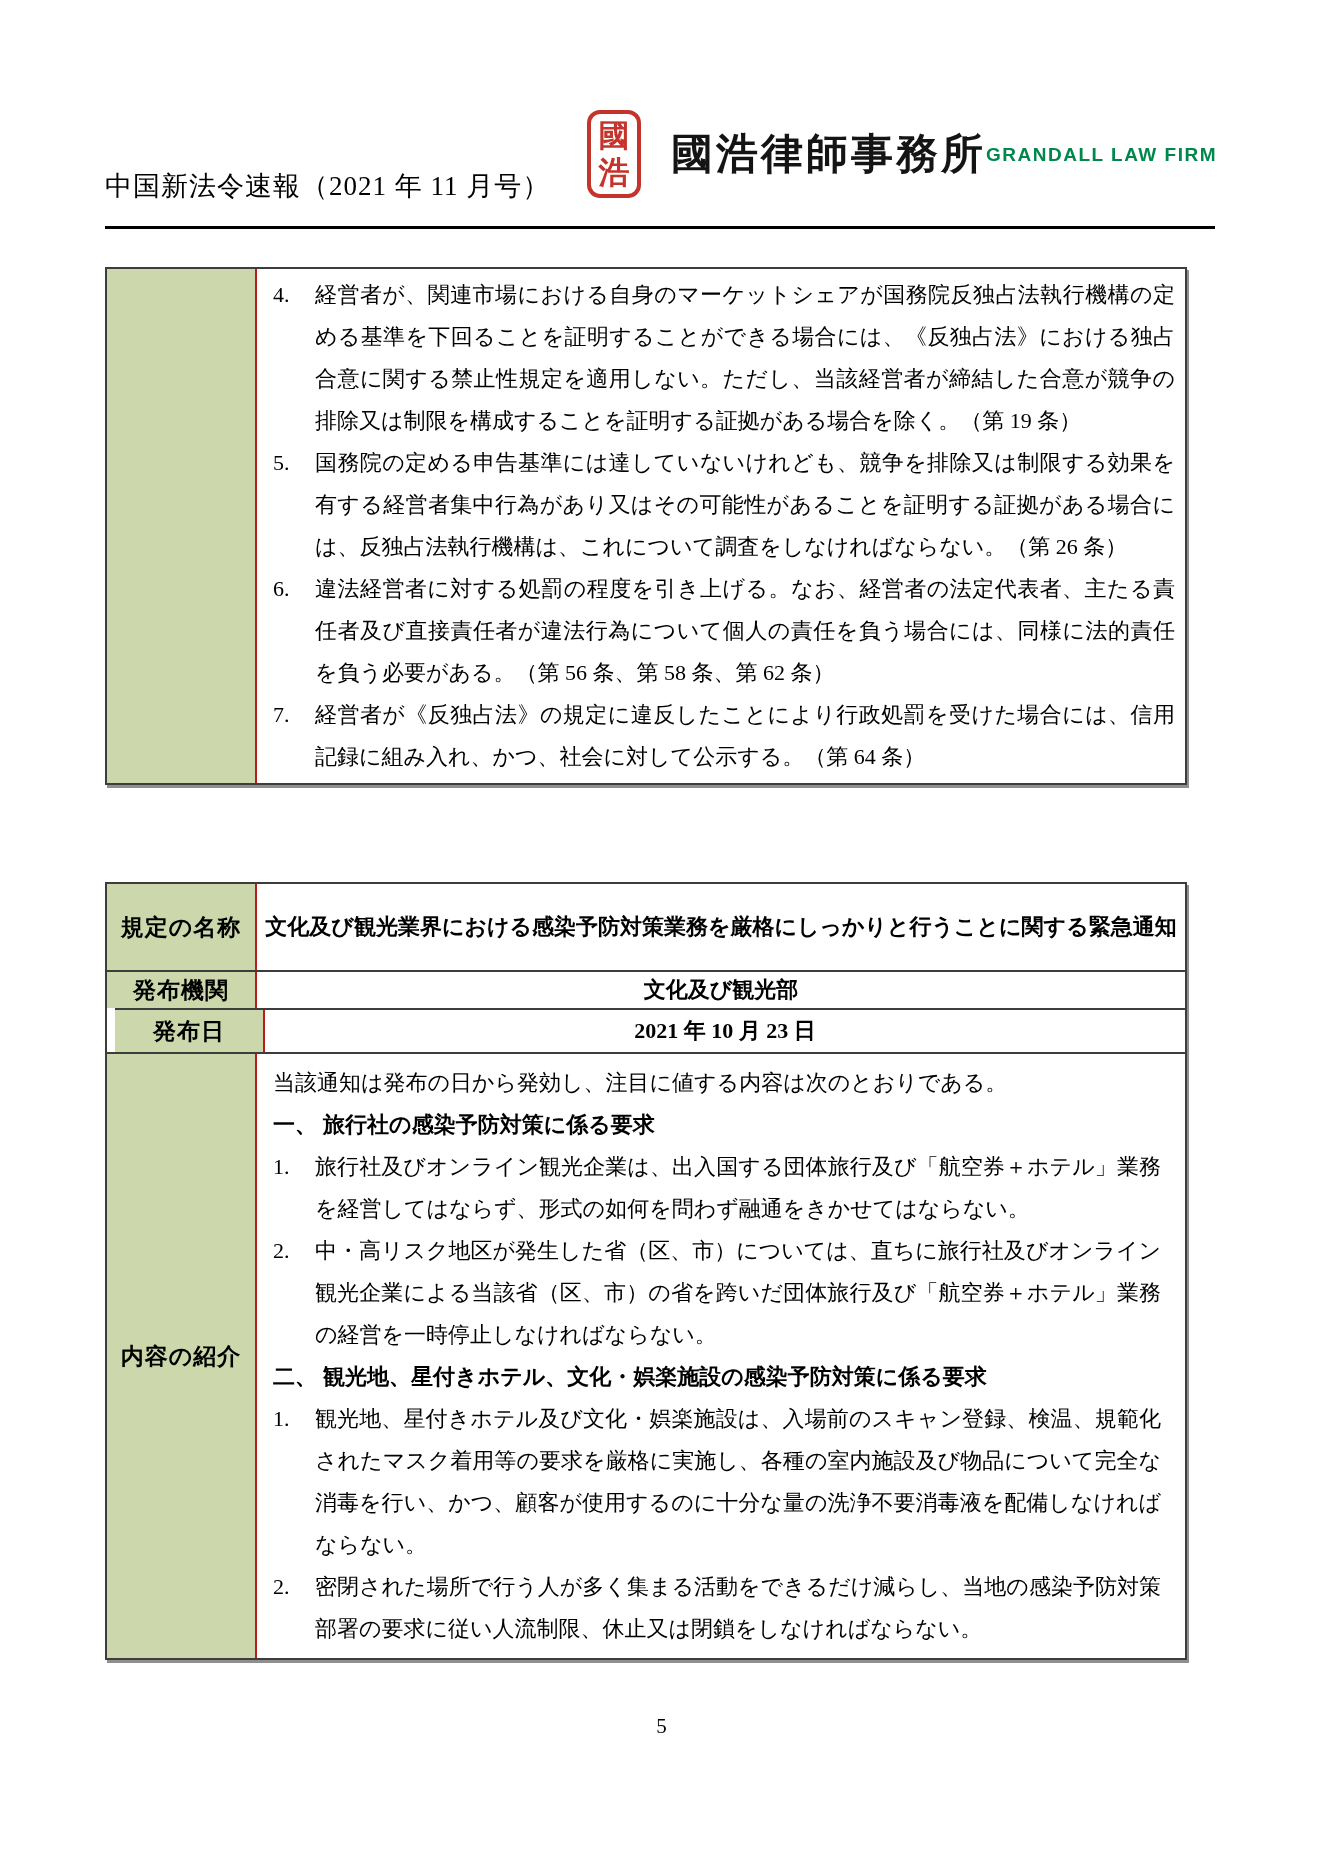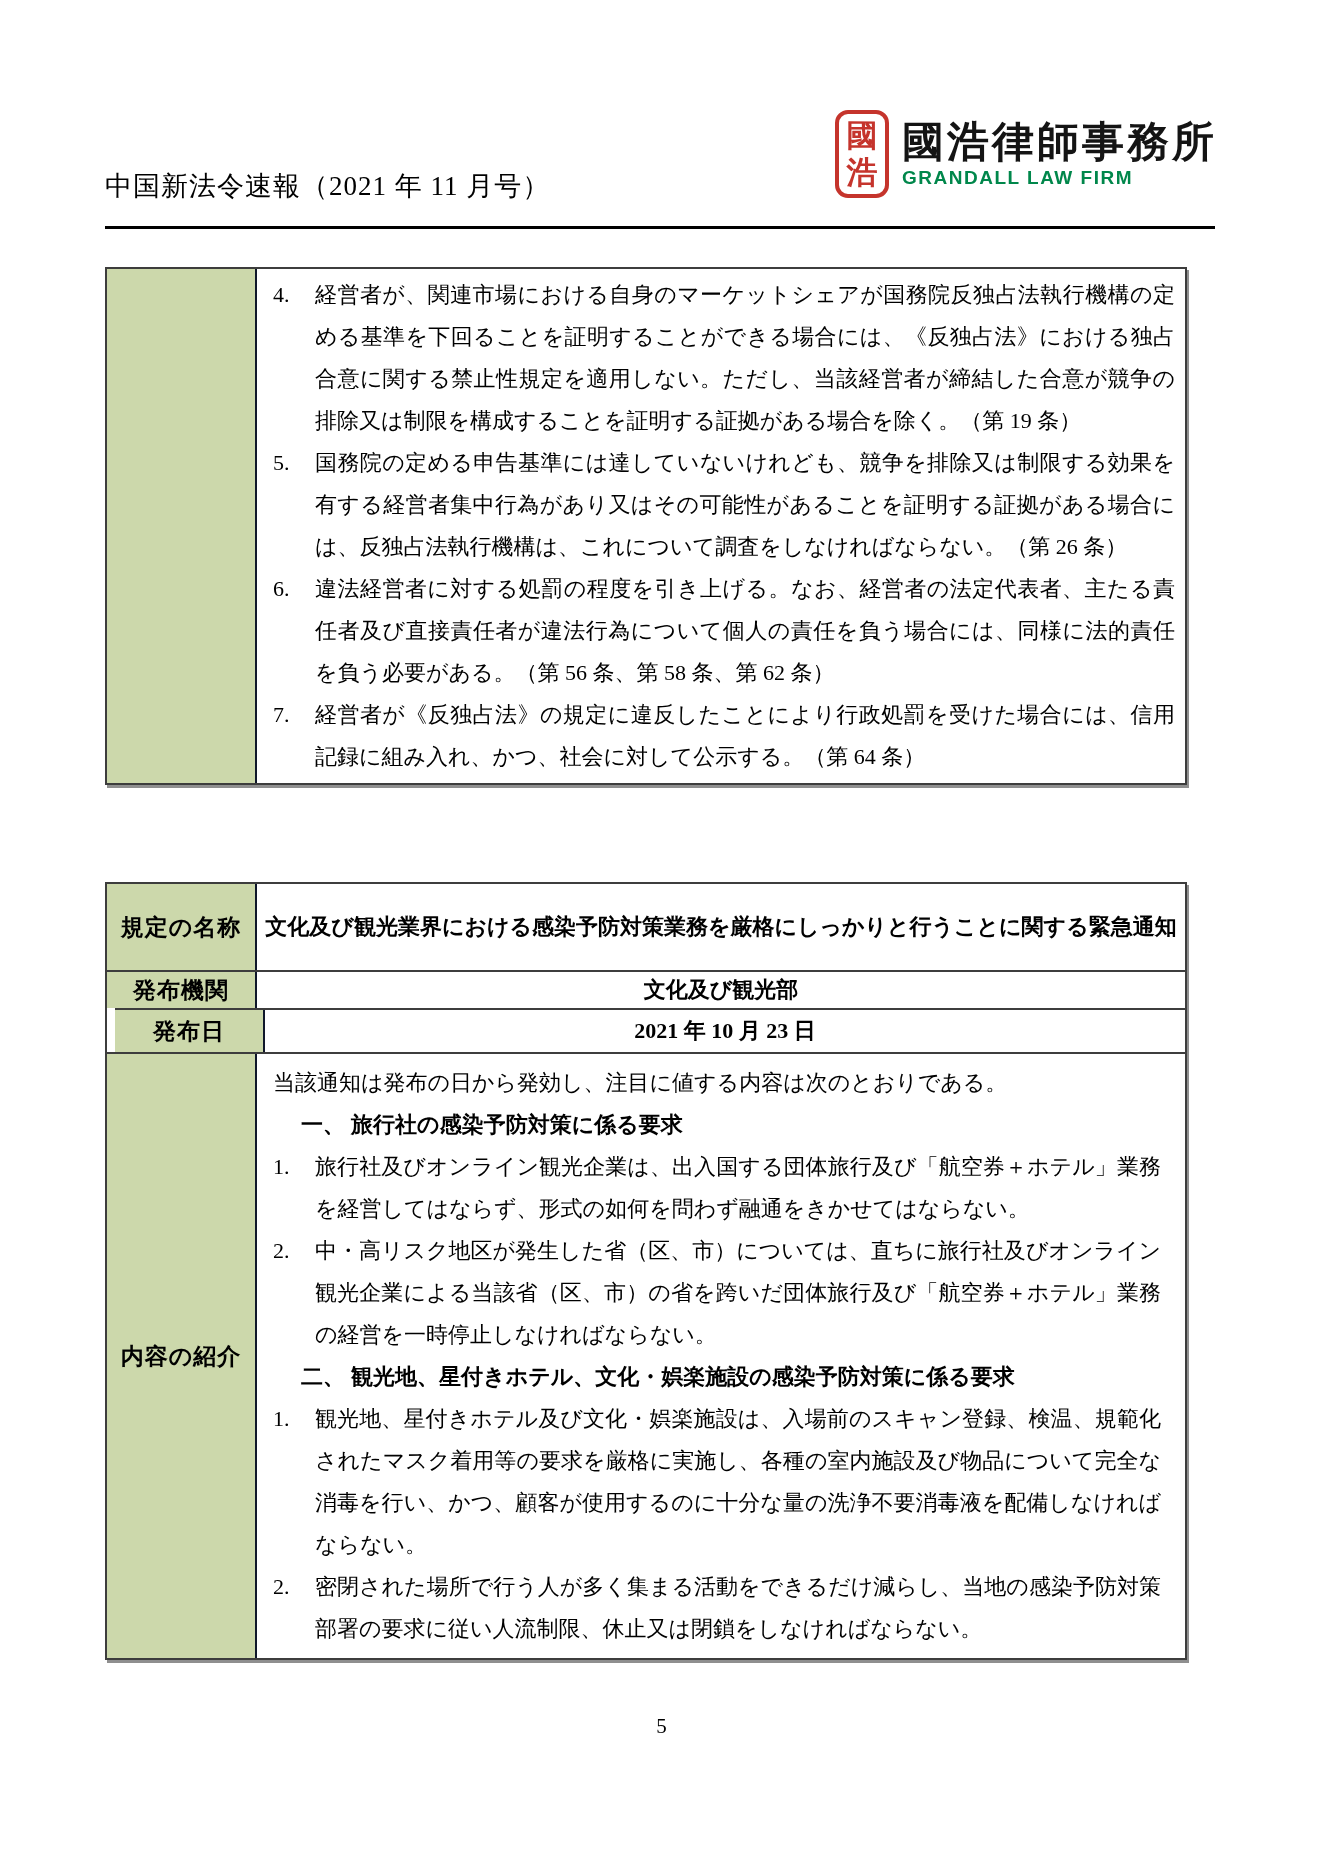--- a/index.html
+++ b/index.html
@@ -39,21 +39,21 @@
     color: #c5342c;
     display: flex;
     flex-direction: column;
     align-items: center;
     justify-content: center;
     font-weight: bold;
     font-size: 31px;
     line-height: 1.2;
     font-family: "Liberation Serif", serif;
   }
-  .logo-text { display: flex; flex-direction: column; align-items: flex-start; }
+  .logo-text { display: flex; flex-direction: row; align-items: center; margin-left: 17px; }
   .logo-cjk {
     font-size: 42px;
     font-weight: bold;
     color: #141414;
     letter-spacing: 3px;
     line-height: 1.1;
     white-space: nowrap;
   }
   .logo-en {
     font-family: "Liberation Sans", sans-serif;
@@ -81,21 +81,21 @@
     border: 2px solid #3d3d3d;
     background: #fff;
     box-shadow: 2px 3px 0 #8f8f8f;
     font-size: 22px;
     line-height: 42px;
   }
   .label-cell {
     width: 150px;
     flex: 0 0 150px;
     background: #ccd8ab;
-    border-right: 2px solid #0f172a;
+    border-right: 2px solid #b91c1c;
     display: flex;
     align-items: center;
     justify-content: center;
     font-family: "Liberation Sans", sans-serif;
     font-weight: bold;
     font-size: 23px;
     letter-spacing: 1px;
     text-align: center;
   }
 
@@ -121,21 +121,20 @@
     font-weight: bold;
   }
   .row-name  { height: 86px; }
   .row-org   { height: 38px; }
   .row-date  { height: 44px; margin-left: 8px; }
   .t2-content { flex: 1; padding: 8px 24px 8px 16px; }
   .sec-heading {
     font-family: "Liberation Sans", sans-serif;
     font-weight: bold;
     font-size: 22px;
-    margin-left: 28px;
   }
 
   
   .footer-pageno {
     position: absolute;
     left: 0;
     top: 1714px;
     width: 100%;
     text-align: center;
     font-size: 21px;

